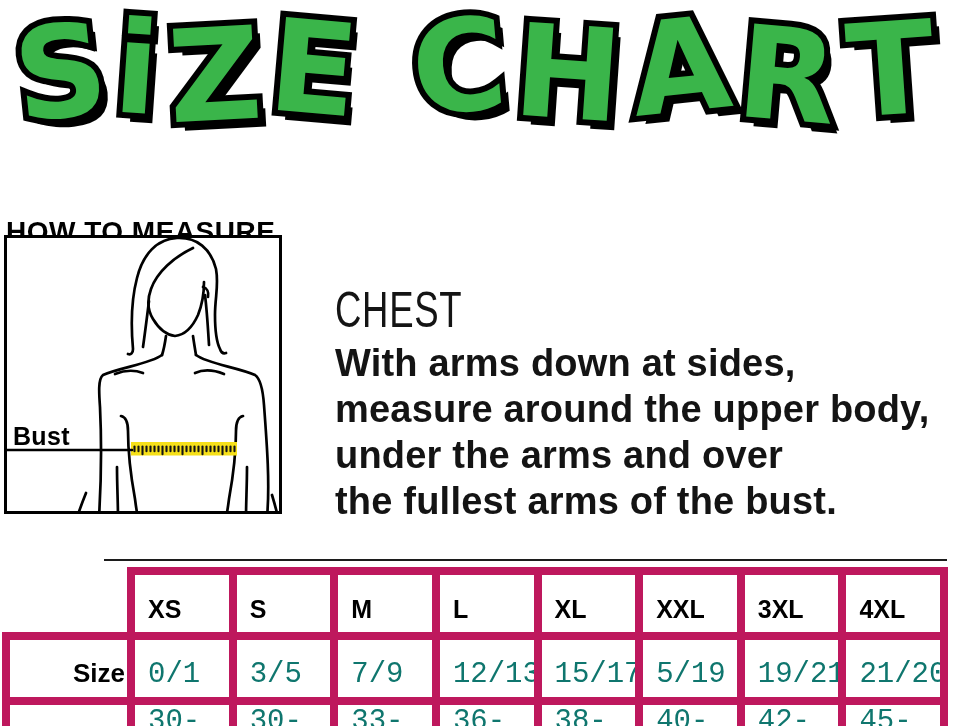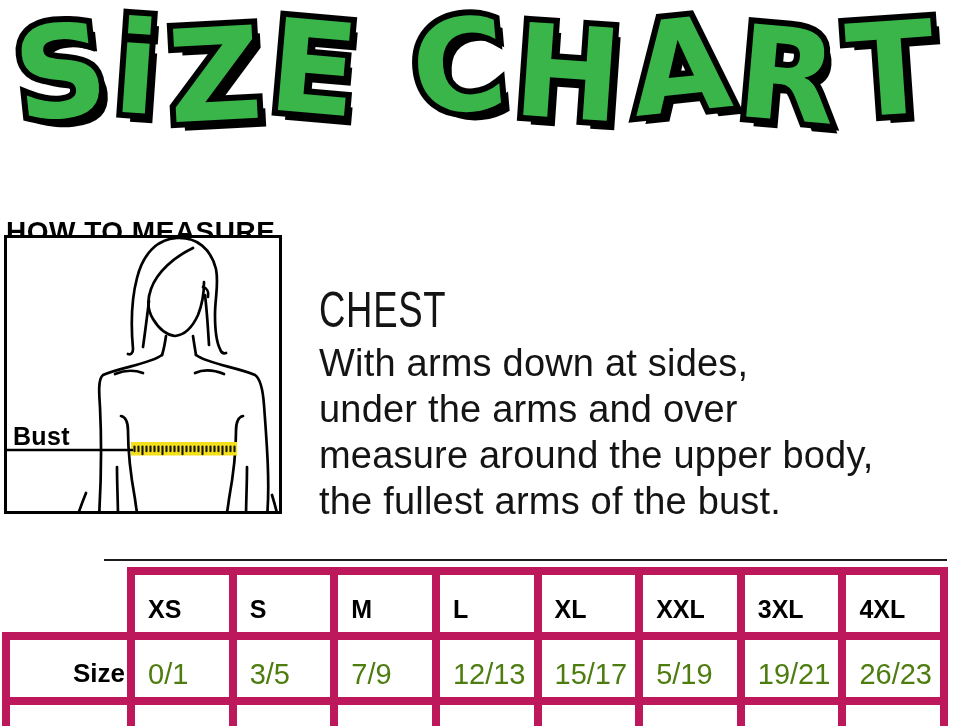--- a/index.html
+++ b/index.html
@@ -35,45 +35,45 @@
     position:absolute; left:4px; top:235px; width:278px; height:279px;
     border:3px solid #000; box-sizing:border-box; background:#fff;
   }
   .figure-box svg{position:absolute; left:0; top:0;}
   .bust-label{
     position:absolute; left:6px; top:184px;
     font-size:25px; font-weight:700; letter-spacing:0.3px;
   }
 
   
-  .chest-block{position:absolute; left:319px; top:288px; width:615px;}
+  .chest-block{position:absolute; left:335px; top:288px; width:615px;}
   .chest-heading{
     font-size:50px; font-weight:400; line-height:44px; letter-spacing:1px;
     transform:scaleX(0.73); transform-origin:left top; color:#141414;
   }
   .chest-lines{margin-top:8px;}
   .chest-line{
-    font-size:38px; font-weight:400; line-height:46px;
+    font-size:38px; font-weight:700; line-height:46px;
     letter-spacing:0.2px; color:#141414; white-space:nowrap;
   }
 
   
   .thin-rule{position:absolute; left:104px; top:559px; width:843px; height:2px; background:#1c1c1c;}
   .size-table{
     position:absolute; left:2px; top:567px;
     border-collapse:collapse; table-layout:fixed; width:946px;
   }
   .size-table td{
     border:8px solid #be185d; height:49px; vertical-align:bottom;
     padding:0 2px 6px 13px; background:#fff; overflow:hidden;
   }
   .size-table td.ghost{border:none; background:#fff;}
   .size-table td.head-cell{font-weight:700; font-size:25px; padding-bottom:8px;}
   .size-table td.label-cell{font-weight:700; font-size:26px; padding-bottom:8px;text-align:right;}
-  .size-table td.value-cell{font-weight:400; font-size:29px; color:#4d7c0f;}
+  .size-table td.value-cell{font-weight:400; font-size:29px; color:#0f766e;font-family:Liberation Mono, monospace;}
 </style>
 </head>
 <body>
 
 <div class="canvas">
 
   <div class="title-row" id="title-letters">
       <span class="letter" style="--r: -6deg; --ty: 6px;"><span class="l-bg">S</span><span class="l-fg" style="color: rgb(58, 181, 74);">S</span></span>
       <span class="letter" style="--r: 4deg; --ty: 2px;"><span class="l-bg">i</span><span class="l-fg" style="color: rgb(58, 181, 74);">i</span></span>
       <span class="letter" style="--r: -3deg; --ty: 9px;"><span class="l-bg">Z</span><span class="l-fg" style="color: rgb(58, 181, 74);">Z</span></span>
@@ -149,22 +149,22 @@
 
       <line x1="3" y1="215" x2="128" y2="215" stroke-width="2.6"></line>
     </svg>
     <span class="bust-label">Bust</span>
   </div>
 
   <div class="chest-block">
     <div class="chest-heading">CHEST</div>
     <div class="chest-lines" id="chest-lines">
         <div class="chest-line">With arms down at sides,</div>
+        <div class="chest-line">measure around the upper body,</div>
         <div class="chest-line">under the arms and over</div>
-        <div class="chest-line">measure around the upper body,</div>
         <div class="chest-line">the fullest arms of the bust.</div>
       </div>
   </div>
 
   <div class="thin-rule"></div>
   <table class="size-table">
     <tbody id="size-table-body">
         <tr>
           <td class="ghost" style="width: 106px;"></td>
           <td class="head-cell">XS</td>
@@ -178,21 +178,21 @@
         </tr>
         <tr>
           <td class="label-cell">Size</td>
           <td class="value-cell">0/1</td>
           <td class="value-cell">3/5</td>
           <td class="value-cell">7/9</td>
           <td class="value-cell">12/13</td>
           <td class="value-cell">15/17</td>
           <td class="value-cell">5/19</td>
           <td class="value-cell">19/21</td>
-          <td class="value-cell">26/23</td>
+          <td class="value-cell">21/20</td>
         </tr>
         <tr>
           <td class="label-cell">Bust</td>
           <td class="value-cell">30-31</td>
           <td class="value-cell">30-32</td>
           <td class="value-cell">33-35</td>
           <td class="value-cell">36-37</td>
           <td class="value-cell">38-39</td>
           <td class="value-cell">40-41</td>
           <td class="value-cell">42-44</td>

